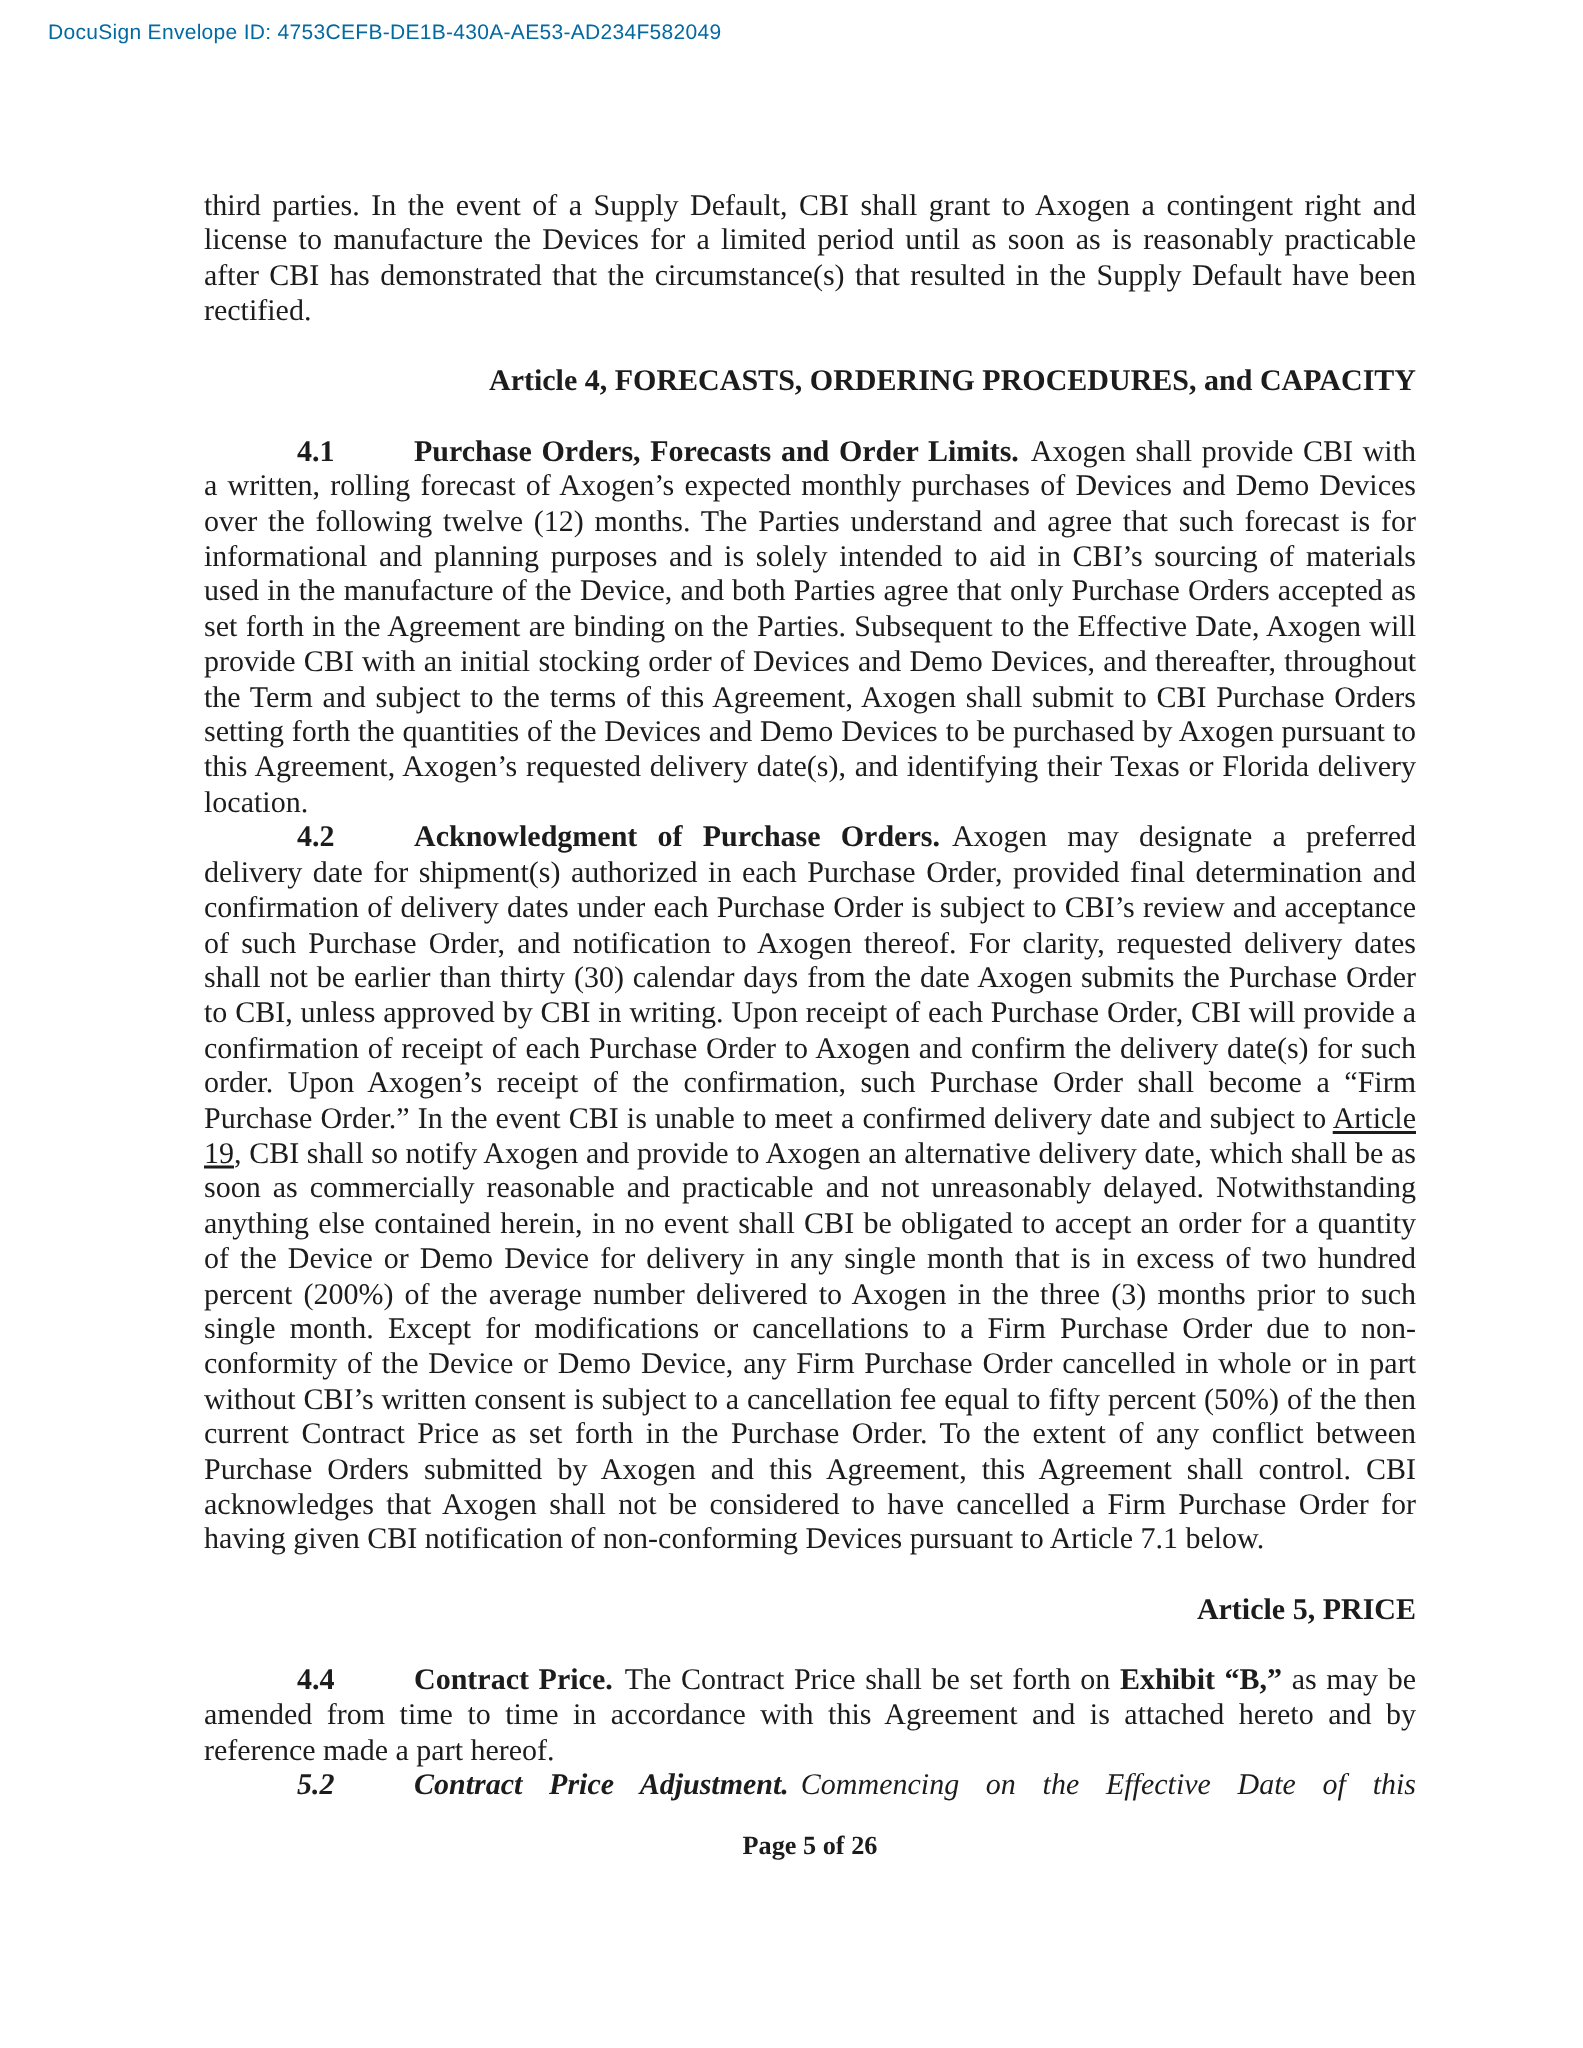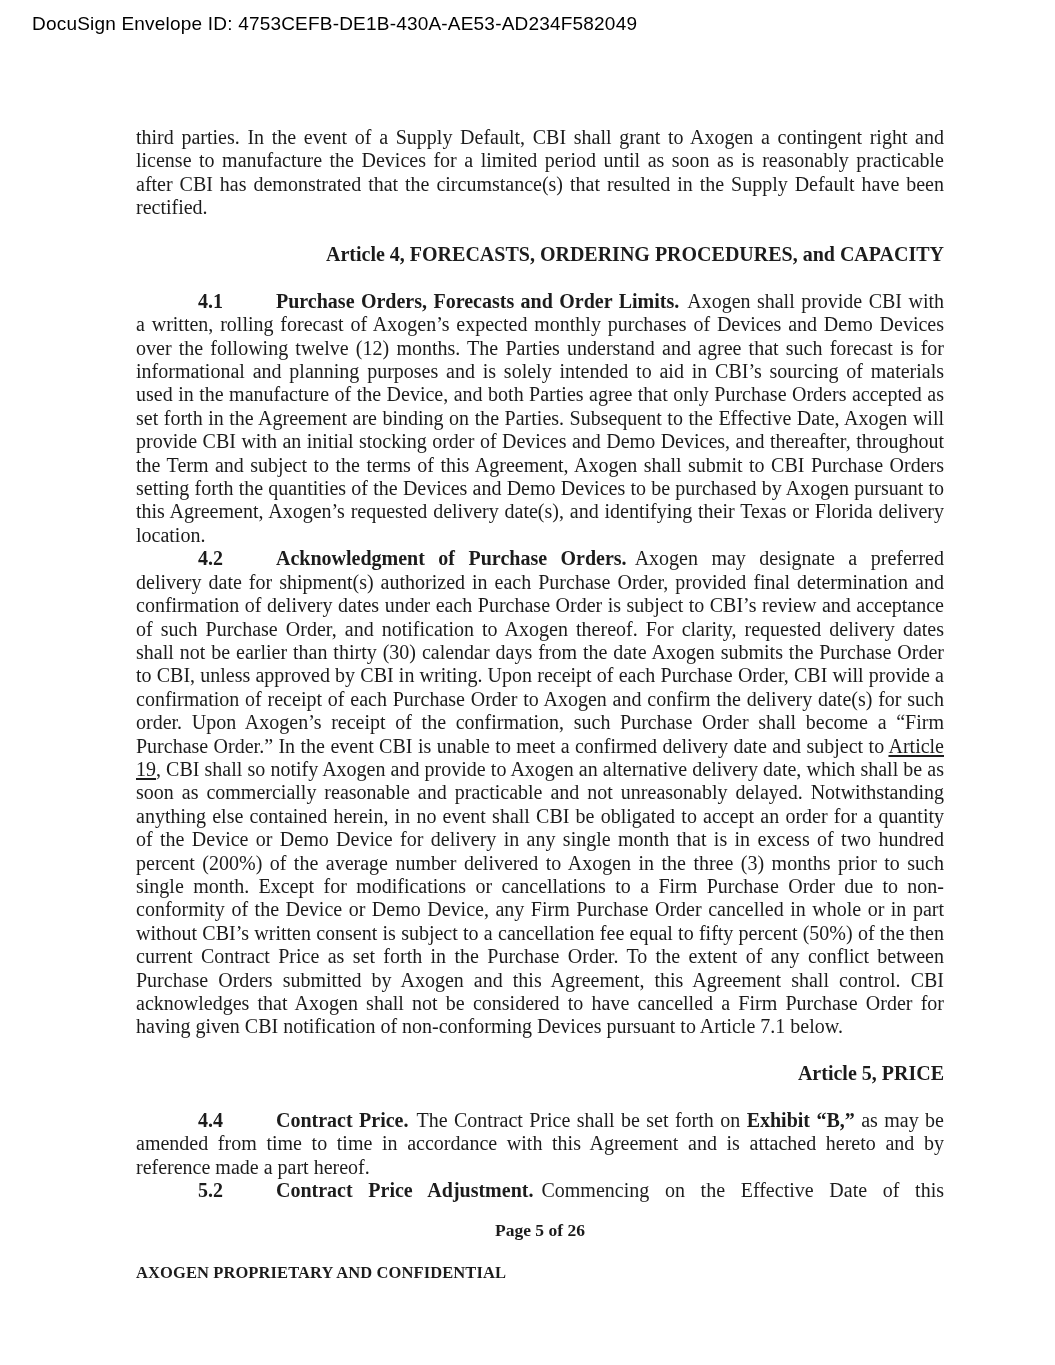--- a/index.html
+++ b/index.html
@@ -14,22 +14,22 @@
     background: #ffffff;
     overflow: hidden;
     font-family: "Liberation Serif", serif;
     color: #1c1c1c;
   }
   .docusign-line {
     position: absolute;
     left: 32px;
     top: 13px;
     font-family: "Liberation Sans", sans-serif;
-    font-size: 19px;
-    color: #000000;
+    font-size: 14px;
+    color: #0369a1;
     letter-spacing: 0.2px;
     white-space: nowrap;
     text-align: right;
   }
   .content {
     position: absolute;
     left: 136px;
     top: 126px;
     width: 808px;
     font-size: 20px;
@@ -50,21 +50,21 @@
   .sec .num {
     display: inline-block;
     width: 78px;
     text-indent: 0;
     font-weight: bold;
   }
   .sec .title {
     font-weight: bold;
     margin-right: 8px;
   }
-  .justify-last { text-align-last: justify; }
+  .justify-last { text-align-last: justify; font-style: italic; }
   .xref {
     text-decoration: underline;
     text-underline-offset: 2px;
   }
   .bold { font-weight: bold; }
   .page-num {
     margin: 16px;
     text-align: center;
     text-align-last: center;
     font-weight: bold;
@@ -98,17 +98,16 @@
     <p class="sec"><span class="num">4.2</span><span class="title">Acknowledgment of Purchase Orders.</span><span>Axogen may designate a preferred delivery date for shipment(s) authorized in each Purchase Order, provided final determination and confirmation of delivery dates under each Purchase Order is subject to CBI’s review and acceptance of such Purchase Order, and notification to Axogen thereof.  For clarity, requested delivery dates shall not be earlier than thirty (30) calendar days from the date Axogen submits the Purchase Order to CBI, unless approved by CBI in writing. Upon receipt of each Purchase Order, CBI will provide a confirmation of receipt of each Purchase Order to Axogen and confirm the delivery date(s) for such order. Upon Axogen’s receipt of the confirmation, such Purchase Order shall become a “Firm Purchase Order.” In the event CBI is unable to meet a confirmed delivery date and subject to </span><span class="xref">Article 19</span><span>, CBI shall so notify Axogen and provide to Axogen an alternative delivery date, which shall be as soon as commercially reasonable and practicable and not unreasonably delayed. Notwithstanding anything else contained herein, in no event shall CBI be obligated to accept an order for a quantity of the Device or Demo Device for delivery in any single month that is in excess of two hundred percent (200%) of the average number delivered to Axogen in the three (3) months prior to such single month. Except for modifications or cancellations to a Firm Purchase Order due to non-conformity of the Device or Demo Device, any Firm Purchase Order cancelled in whole or in part without CBI’s written consent is subject to a cancellation fee equal to fifty percent (50%) of the then current Contract Price as set forth in the Purchase Order. To the extent of any conflict between Purchase Orders submitted by Axogen and this Agreement, this Agreement shall control.  CBI acknowledges that Axogen shall not be considered to have cancelled a Firm Purchase Order for having given CBI notification of non-conforming Devices pursuant to Article 7.1 below.</span></p>
 
     <p class="article-heading">Article 5, PRICE</p>
 
     <p class="sec sec-first"><span class="num">4.4</span><span class="title">Contract Price.</span><span>The Contract Price shall be set forth on </span><span class="bold">Exhibit “B,”</span><span> as may be amended from time to time in accordance with this Agreement and is attached hereto and by reference made a part hereof.</span></p>
 
     <p class="sec justify-last"><span class="num">5.2</span><span class="title">Contract Price Adjustment.</span><span>Commencing on the Effective Date of this</span></p>
 
     <p class="page-num">Page 5 of 26</p>
 
-    <p class="confidential">AXOGEN PROPRIETARY AND CONFIDENTIAL</p>
 
   </div>
 
 </div>
 
 </body></html>

